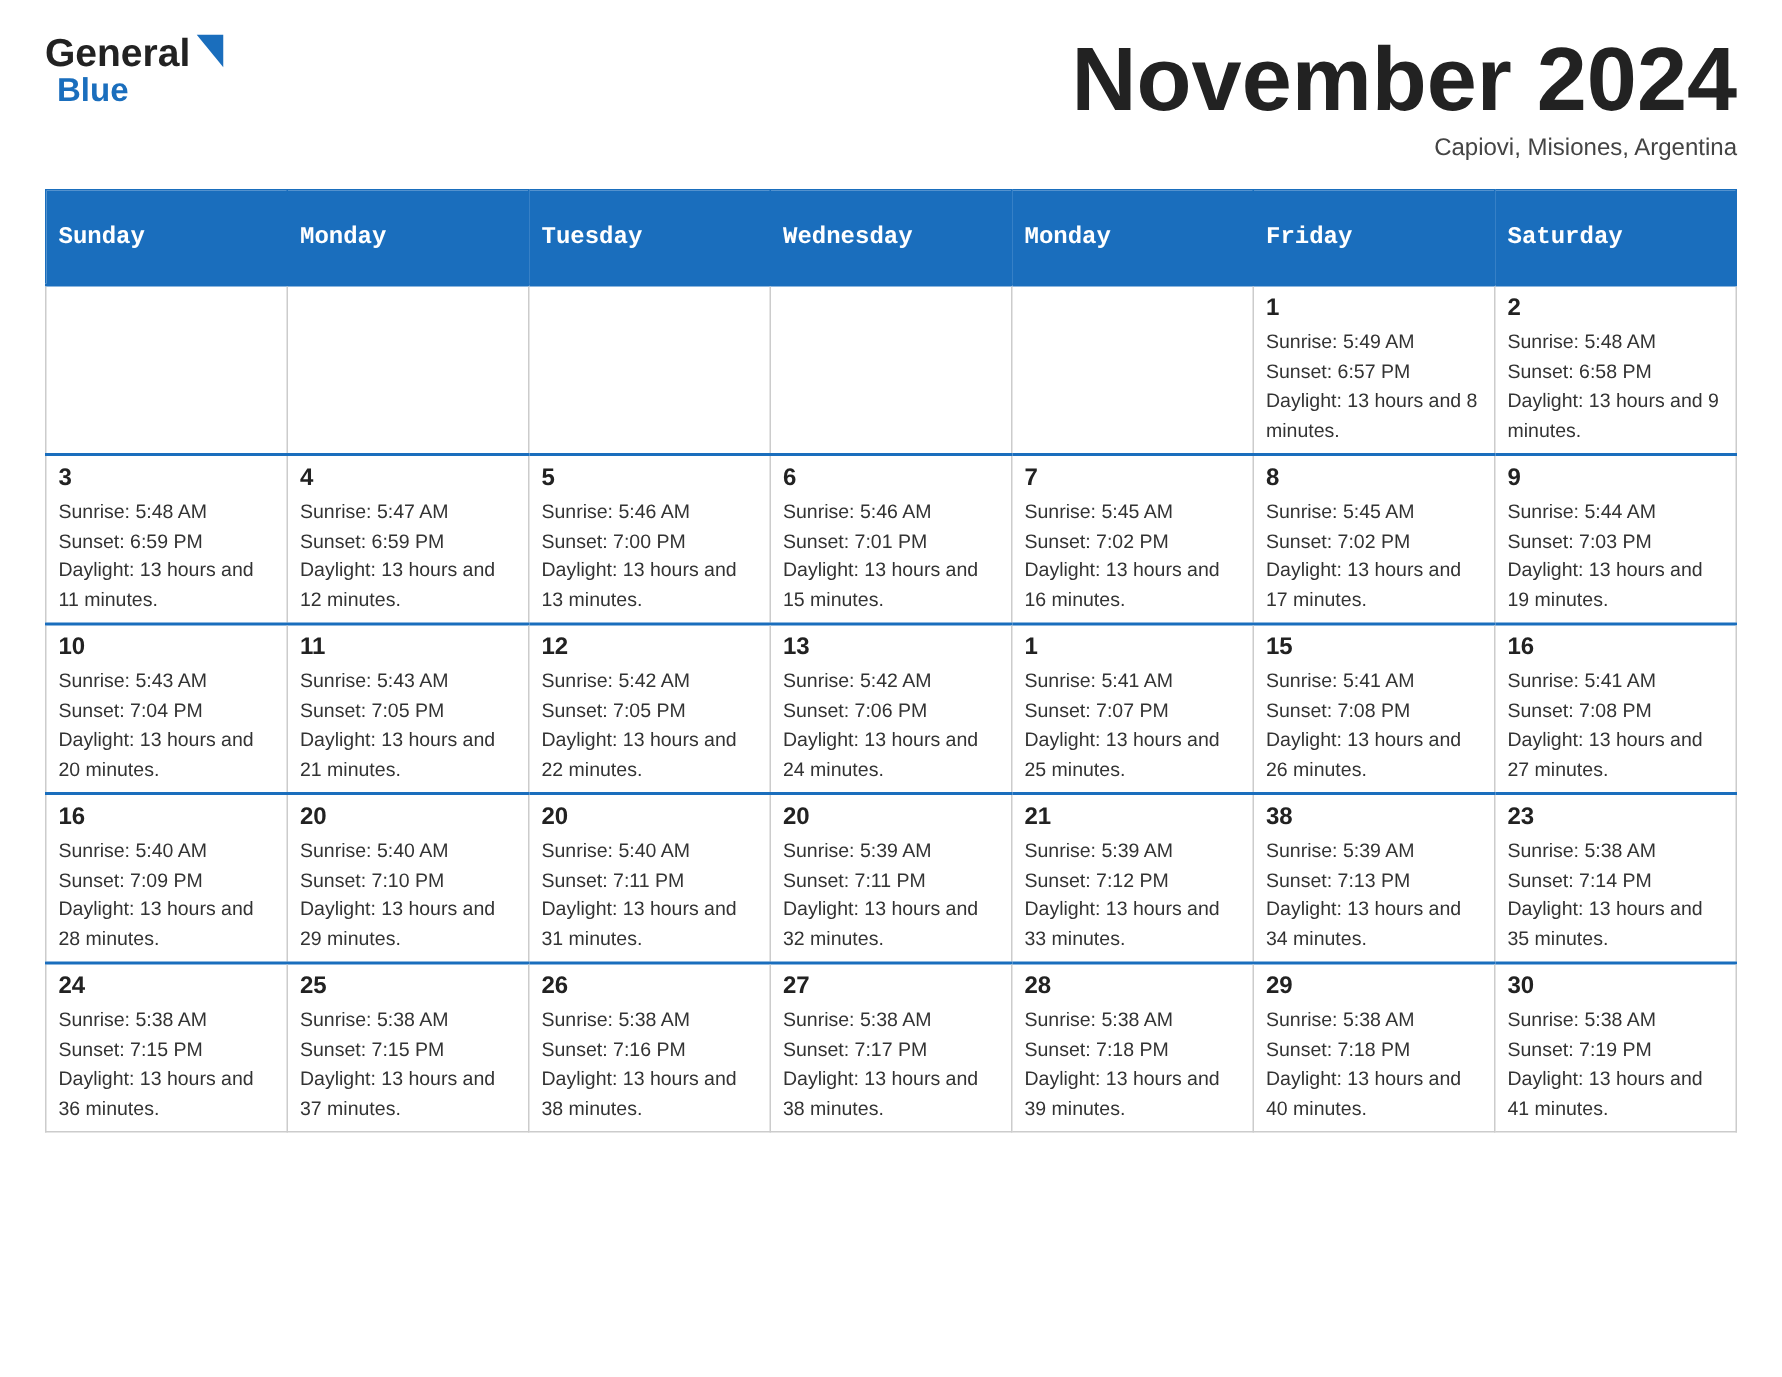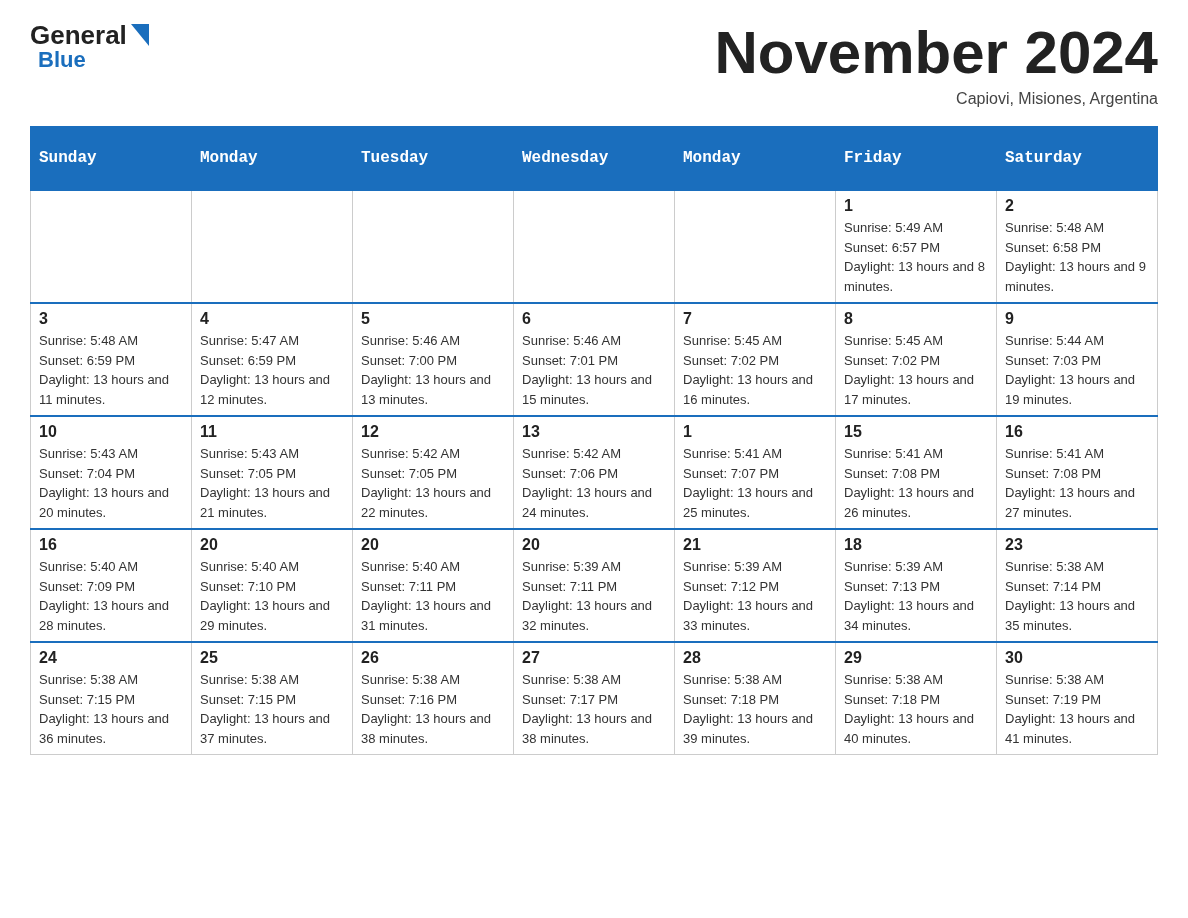--- a/index.html
+++ b/index.html
@@ -221,21 +221,21 @@
         </td>
         <td>
           <span class="day-number">20</span>
           <div class="day-info">Sunrise: 5:39 AM<br>Sunset: 7:11 PM<br>Daylight: 13 hours and 32 minutes.</div>
         </td>
         <td>
           <span class="day-number">21</span>
           <div class="day-info">Sunrise: 5:39 AM<br>Sunset: 7:12 PM<br>Daylight: 13 hours and 33 minutes.</div>
         </td>
         <td>
-          <span class="day-number">18</span>
+          <span class="day-number">38</span>
           <div class="day-info">Sunrise: 5:39 AM<br>Sunset: 7:13 PM<br>Daylight: 13 hours and 34 minutes.</div>
         </td>
         <td>
           <span class="day-number">23</span>
           <div class="day-info">Sunrise: 5:38 AM<br>Sunset: 7:14 PM<br>Daylight: 13 hours and 35 minutes.</div>
         </td>
       </tr>
       <tr>
         <td>
           <span class="day-number">24</span>

